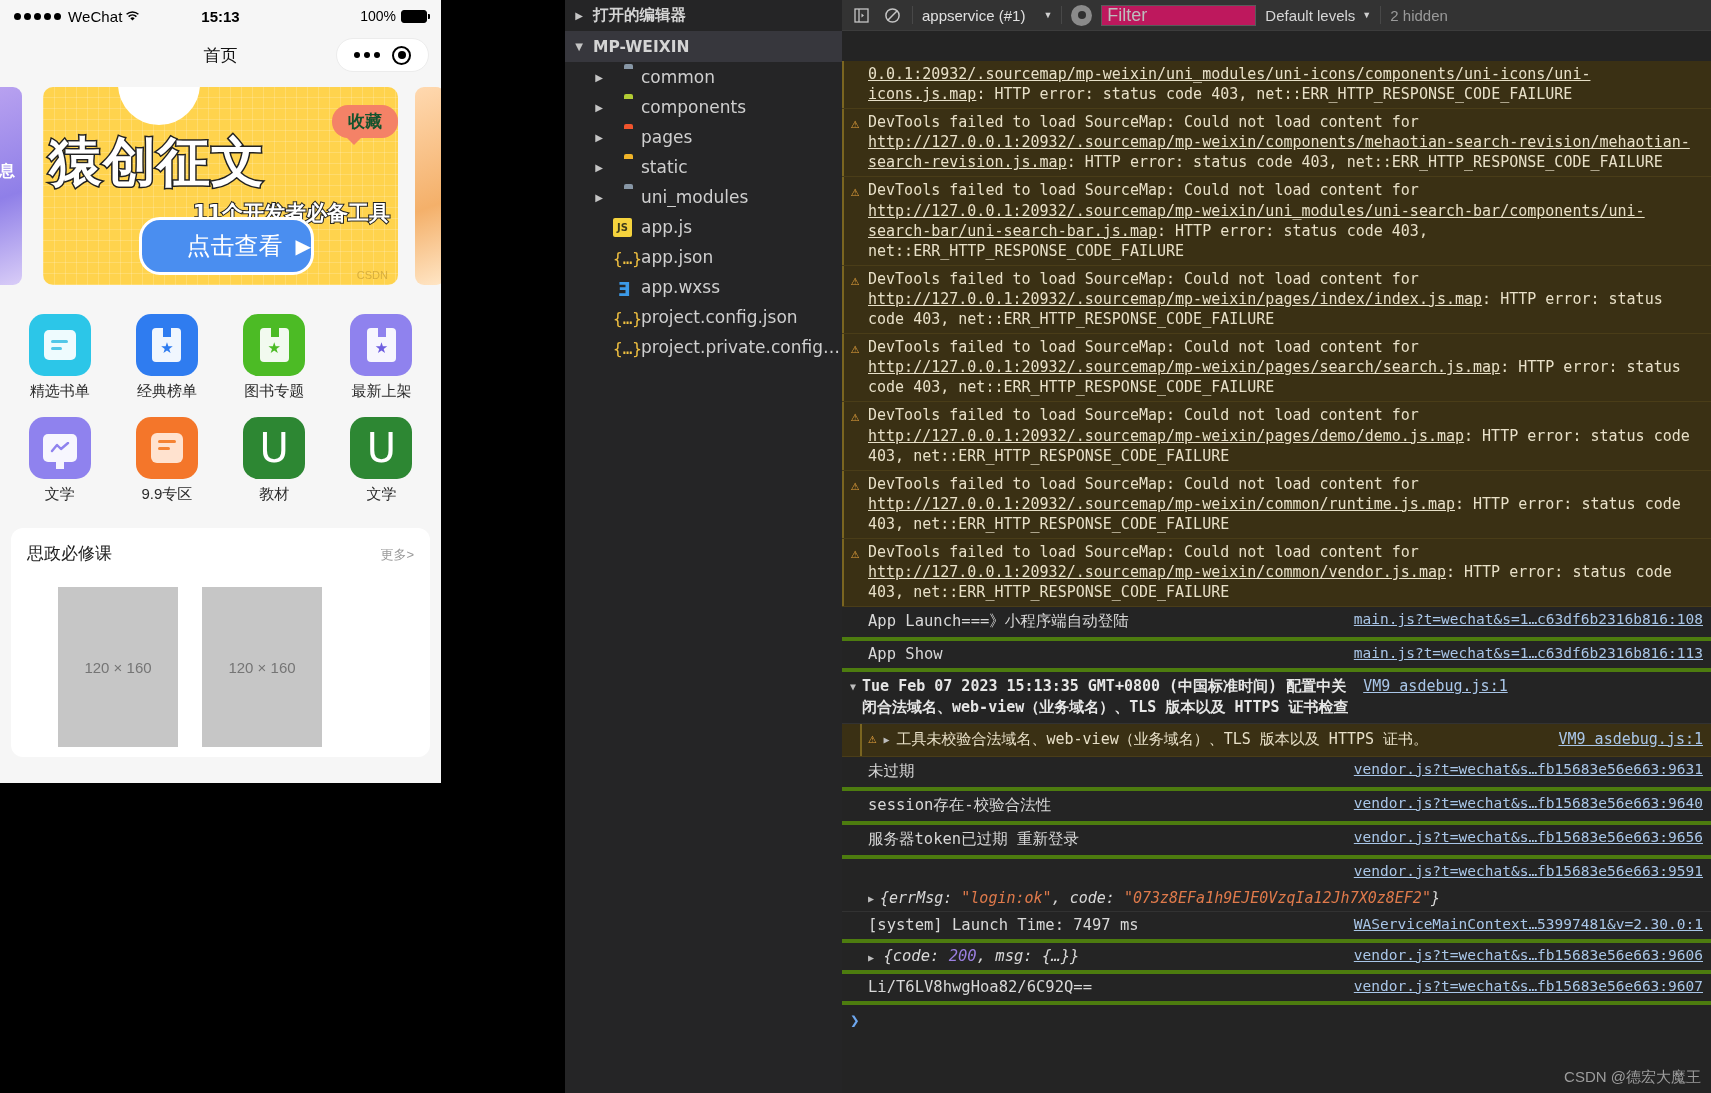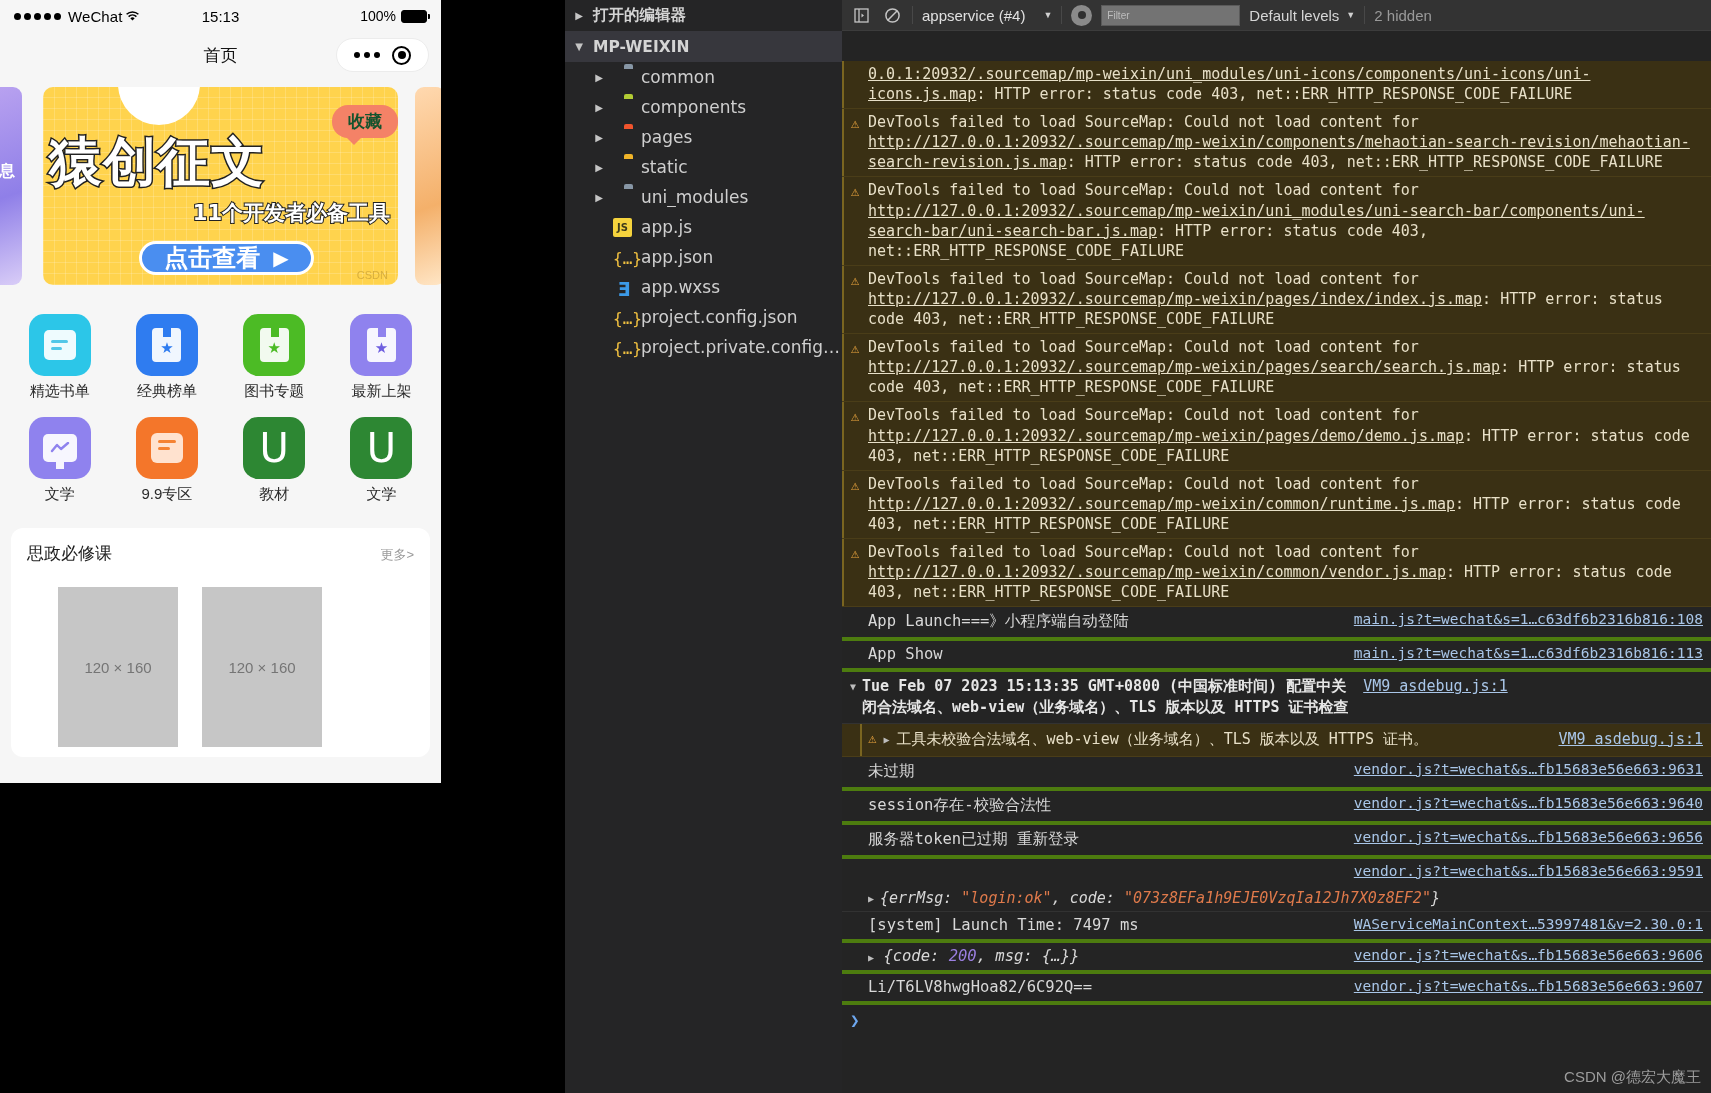--- a/index.html
+++ b/index.html
@@ -20,21 +20,21 @@
     height: 26px; display: flex; align-items: center;
     padding: 16px 14px; font-size: 15px; color: #000; position: relative;
     background: #f6f6f6;
   }
   .sig-dots { display: flex; gap: 3px; align-items: center; }
   .sig-dots i { width: 7px; height: 7px; border-radius: 50%; background: #000; display: block; }
   .carrier { margin-left: 7px; font-size: 15px; letter-spacing: .1px; }
   .wifi-ico { margin-left: 2px; display:inline-block; }
   .sim-time {
     position: absolute; left: 0; right: 0; text-align: center;
-    font-size: 15px; font-weight: 400; pointer-events: none;
+    font-size: 15px; font-weight: 700; pointer-events: none;
   }
   .sim-right { margin-left: auto; display: flex; align-items: center; gap: 5px; }
   .batt-pct { font-size: 14px; }
   .batt {
     width: 26px; height: 13px; border: 1.6px solid #000; border-radius: 3px;
     position: relative; background: #000;
   }
   .batt:after {
     content: ""; position: absolute; right: -4px; top: 3.5px;
     width: 2.5px; height: 5px; background: #000; border-radius: 0 1px 1px 0;
@@ -94,24 +94,24 @@
   }
   .ban-tag {
     position: absolute; right: 0; top: 18px; background: #f48267; color: #14532d;
     font-size: 17px; font-weight: 700; border-radius: 16px; padding: 5px 16px;
   }
   .ban-tag:after {
     content:""; position:absolute; left: 14px; bottom: -7px; width: 0; height: 0;
     border: 8px solid transparent; border-top-color: #f48267; border-bottom: 0;
   }
   .ban-btn {
-    position: absolute; left: 96px; bottom: 10px; width: 175px; height: 34px;
+    position: absolute; left: 96px; bottom: 10px; width: 175px; height: 58px;
     background: #4a8ef0; border: 3px solid #fff; border-radius: 21px;
-    display: flex; align-items: center; justify-content: center; gap: 13px;
-    color: #fff; font-size: 24px; font-weight: 700;
+    display: flex; align-items: center; justify-content: flex-end; gap: 13px;
+    color: #fff; font-size: 24px; font-weight: 400;
   }
   .ban-btn .arw { font-size: 20px; }
   .ban-csdn { position: absolute; right: 10px; bottom: 4px; font-size: 11px; color: #d8ae3c; }
 
   .searchbar {
     margin: 10px 12px 0; height: 53px; background: #ededed; border-radius: 8px;
     display: flex; align-items: center; justify-content: center; gap: 12px;
     color: #9b9b9b; font-size: 18px;
   }
   .mag { width: 17px; height: 17px; border: 2px solid #a8a8a8; border-radius: 50%; position: relative; }
@@ -188,22 +188,22 @@
     gap: 9px; padding: 0 8px; border-bottom: 1px solid #3c3c3c;
     font-family: "Liberation Sans", sans-serif;
   }
   .tb-icon { width: 22px; height: 20px; display:flex; align-items:center; justify-content:center; color:#c5c5c5; }
   .exec-box { display: flex; align-items: center; gap: 18px; color: #e0e0e0; font-size: 15px; }
   .chev { font-size: 9px; color: #d0d0d0; }
   .vsep { width: 1px; height: 18px; background: #484848; }
   .eye { width: 21px; height: 21px; border-radius: 50%; background: #8a8a8a; display:flex;align-items:center;justify-content:center; }
   .eye i { width: 8px; height: 8px; border-radius: 50%; background: #2f2f2f; display:block; }
   .filter-input {
-    width: 139px; height: 21px; background: #737373; border: 1px solid #5a5a5a;
-    color: #cfcfcf; font-size: 10px; padding: 0 5px; outline: none;
+    width: 155px; height: 21px; background: #be185d; border: 1px solid #5a5a5a;
+    color: #cfcfcf; font-size: 18px; padding: 0 5px; outline: none;
     font-family: "Liberation Sans", sans-serif;
   }
   .filter-input::placeholder { color: #bdbdbd; opacity: 1; }
   .levels { color: #d6d6d6; font-size: 15px; display:flex; align-items:center; gap:7px;}
   .hidden-cnt { color: #9a9a9a; font-size: 15px; }
 
   .dt-body { position: absolute; top: 31px; left: 0; right: 0; bottom: 0; overflow: hidden; margin-top: 30px; }
   .msg {
     display: flex; border-bottom: 1px solid #323232; padding: 3px 0 4px 0;
     position: relative; line-height: 1.34;
@@ -457,21 +457,21 @@
           </svg>
       </span>
       <span class="tb-icon">
         <svg width="17" height="17" viewBox="0 0 17 17">
             <circle cx="8.5" cy="8.5" r="6.6" fill="none" stroke="#c5c5c5" stroke-width="1.5"></circle>
             <line x1="3.8" y1="13.2" x2="13.2" y2="3.8" stroke="#c5c5c5" stroke-width="1.5"></line>
           </svg>
       </span>
       <span class="vsep"></span>
       <span class="exec-box">
-        <span>appservice (#4)</span>
+        <span>appservice (#1)</span>
         <span class="chev">▼</span>
       </span>
       <span class="vsep"></span>
       <span class="eye">
           <i></i>
         </span>
       <input class="filter-input" placeholder="Filter" style="">
       <span class="levels">
         <span>Default levels</span>
         <span class="chev">▼</span>

